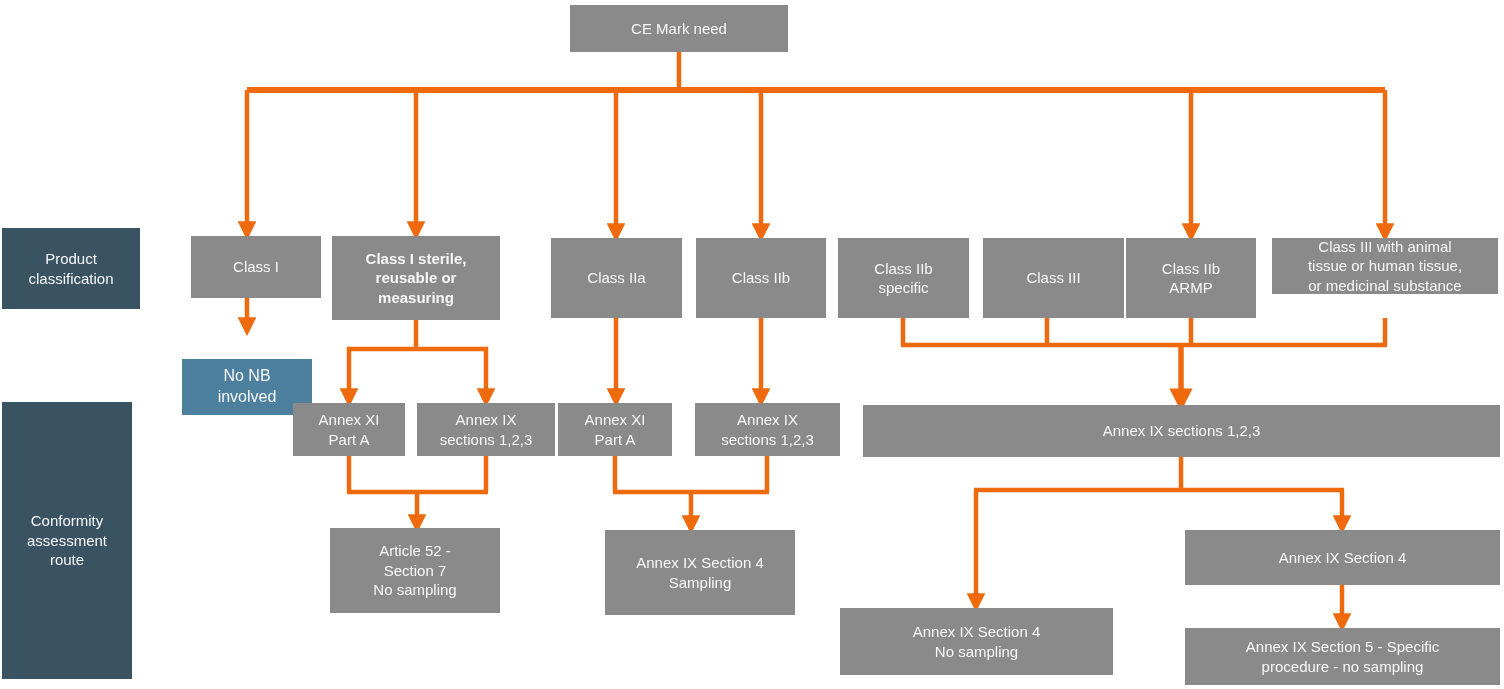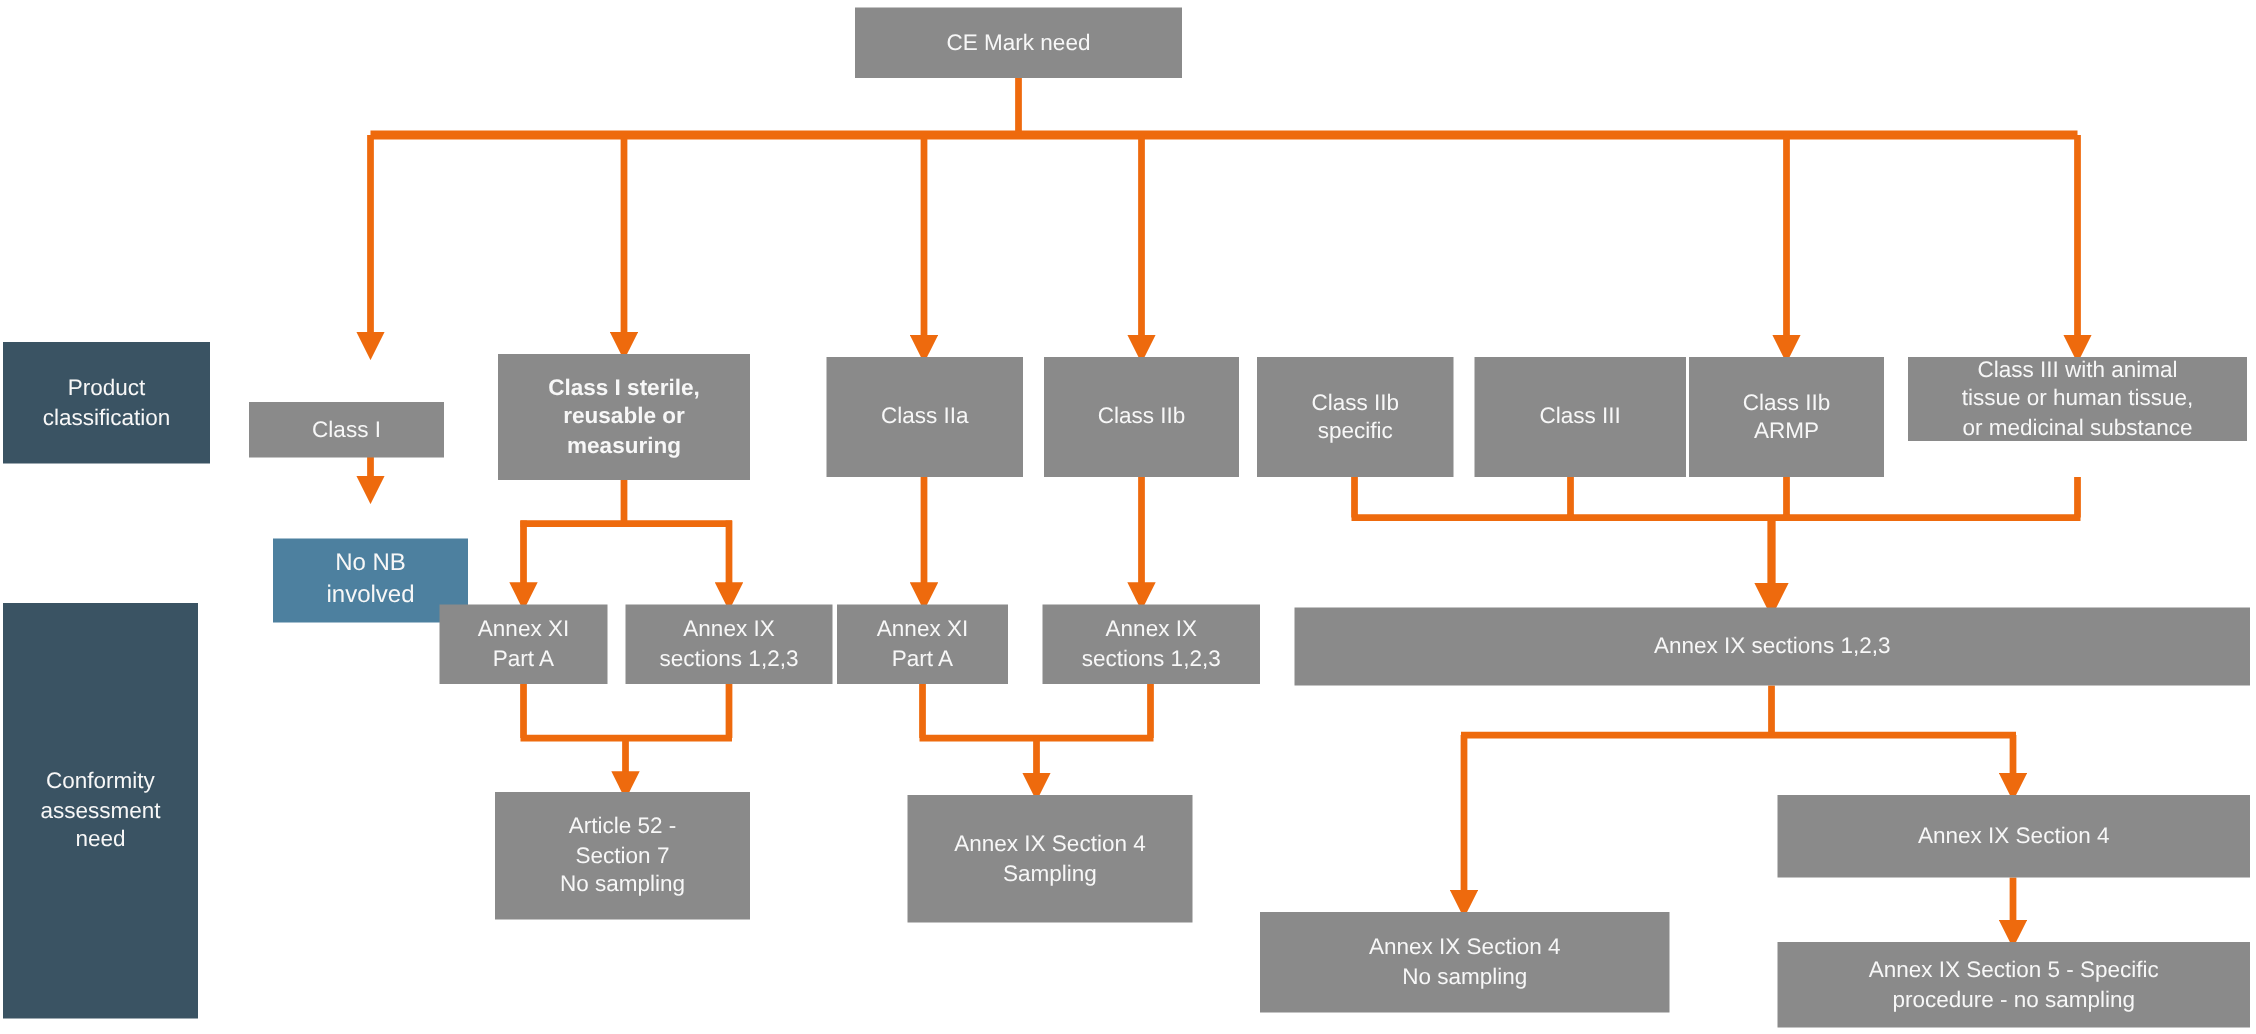--- a/index.html
+++ b/index.html
@@ -23,21 +23,21 @@
     position:absolute;display:flex;align-items:center;justify-content:center;
     text-align:center;color:var(--text);background:var(--box-gray);
     font-size:15px;line-height:1.3;white-space:pre-line;box-sizing:border-box;padding:2px 0;
   }
   .node.side{background:var(--label-dark);}
   .node.blue{background:var(--highlight-blue);font-size:16px;margin-top:27px;}
   
   .n-ce_mark{left:570px;top:5px;width:218px;height:47px;}
   .n-label_product{left:2px;top:228px;width:138px;height:81px;}
   .n-label_conformity{left:2px;top:402px;width:130px;height:277px;}
-  .n-class_i{left:166px;top:236px;width:130px;height:37px;margin-top:32px;}
+  .n-class_i{left:191px;top:236px;width:130px;height:62px;}
   .n-class_i_sterile{left:332px;top:236px;width:168px;height:84px;font-weight:bold;}
   .n-class_iia{left:551px;top:238px;width:131px;height:80px;}
   .n-class_iib{left:696px;top:238px;width:130px;height:80px;}
   .n-class_iib_specific{left:838px;top:238px;width:131px;height:80px;}
   .n-class_iii{left:983px;top:238px;width:141px;height:80px;}
   .n-class_iib_armp{left:1126px;top:238px;width:130px;height:80px;}
   .n-class_iii_animal{left:1272px;top:238px;width:226px;height:56px;}
   .n-no_nb{left:182px;top:332px;width:130px;height:56px;}
   .n-annex_xi_a_left{left:293px;top:403px;width:112px;height:53px;}
   .n-annex_ix_123_left{left:417px;top:403px;width:138px;height:53px;}
@@ -93,21 +93,21 @@
     <path class="c" marker-end="url(#ah)" d="M976,490 V597"></path>
     <path class="c" marker-end="url(#ah)" d="M1342,490 V519"></path>
 
     <path class="c" marker-end="url(#ah)" d="M1342,585 V617"></path>
   </svg>
 
   <div class="node side n-label_product">Product
 classification</div>
   <div class="node side n-label_conformity">Conformity
 assessment
-need</div>
+route</div>
 
   <div class="node n-ce_mark">CE Mark need</div>
   <div class="node n-class_i">Class I</div>
   <div class="node n-class_i_sterile">Class I sterile,
 reusable or
 measuring</div>
   <div class="node n-class_iia">Class IIa</div>
   <div class="node n-class_iib">Class IIb</div>
   <div class="node n-class_iib_specific">Class IIb
 specific</div>

